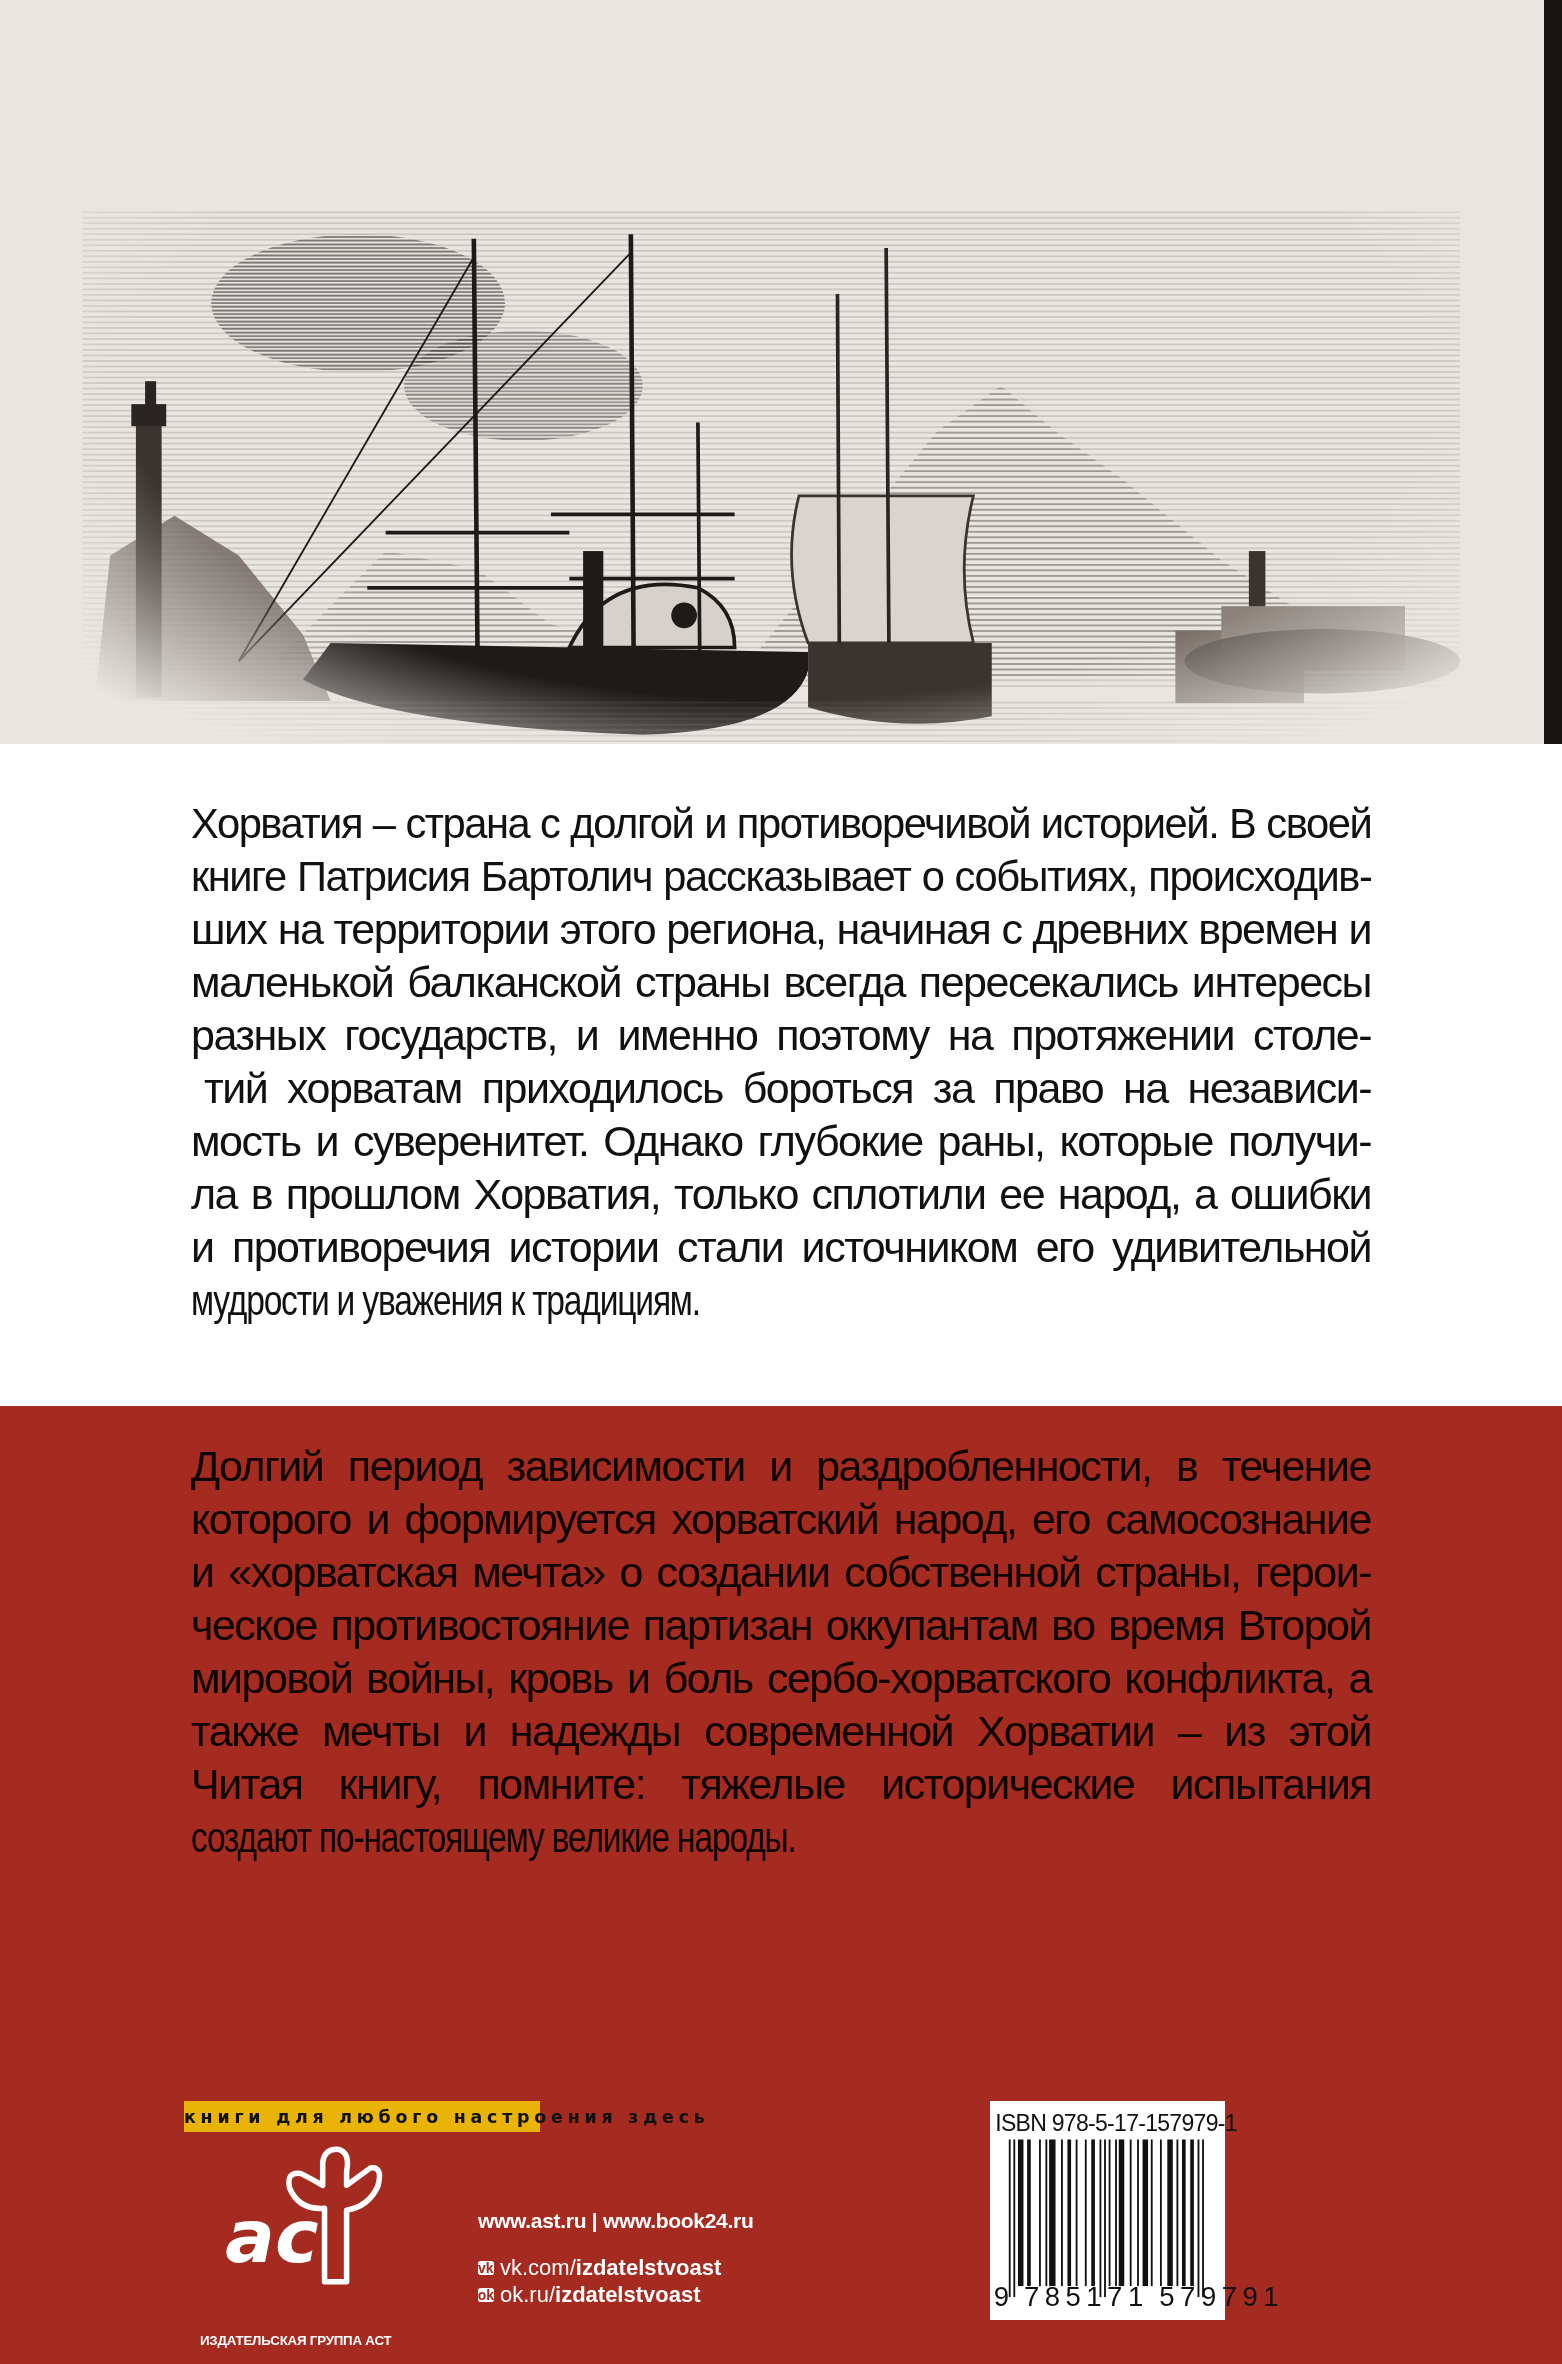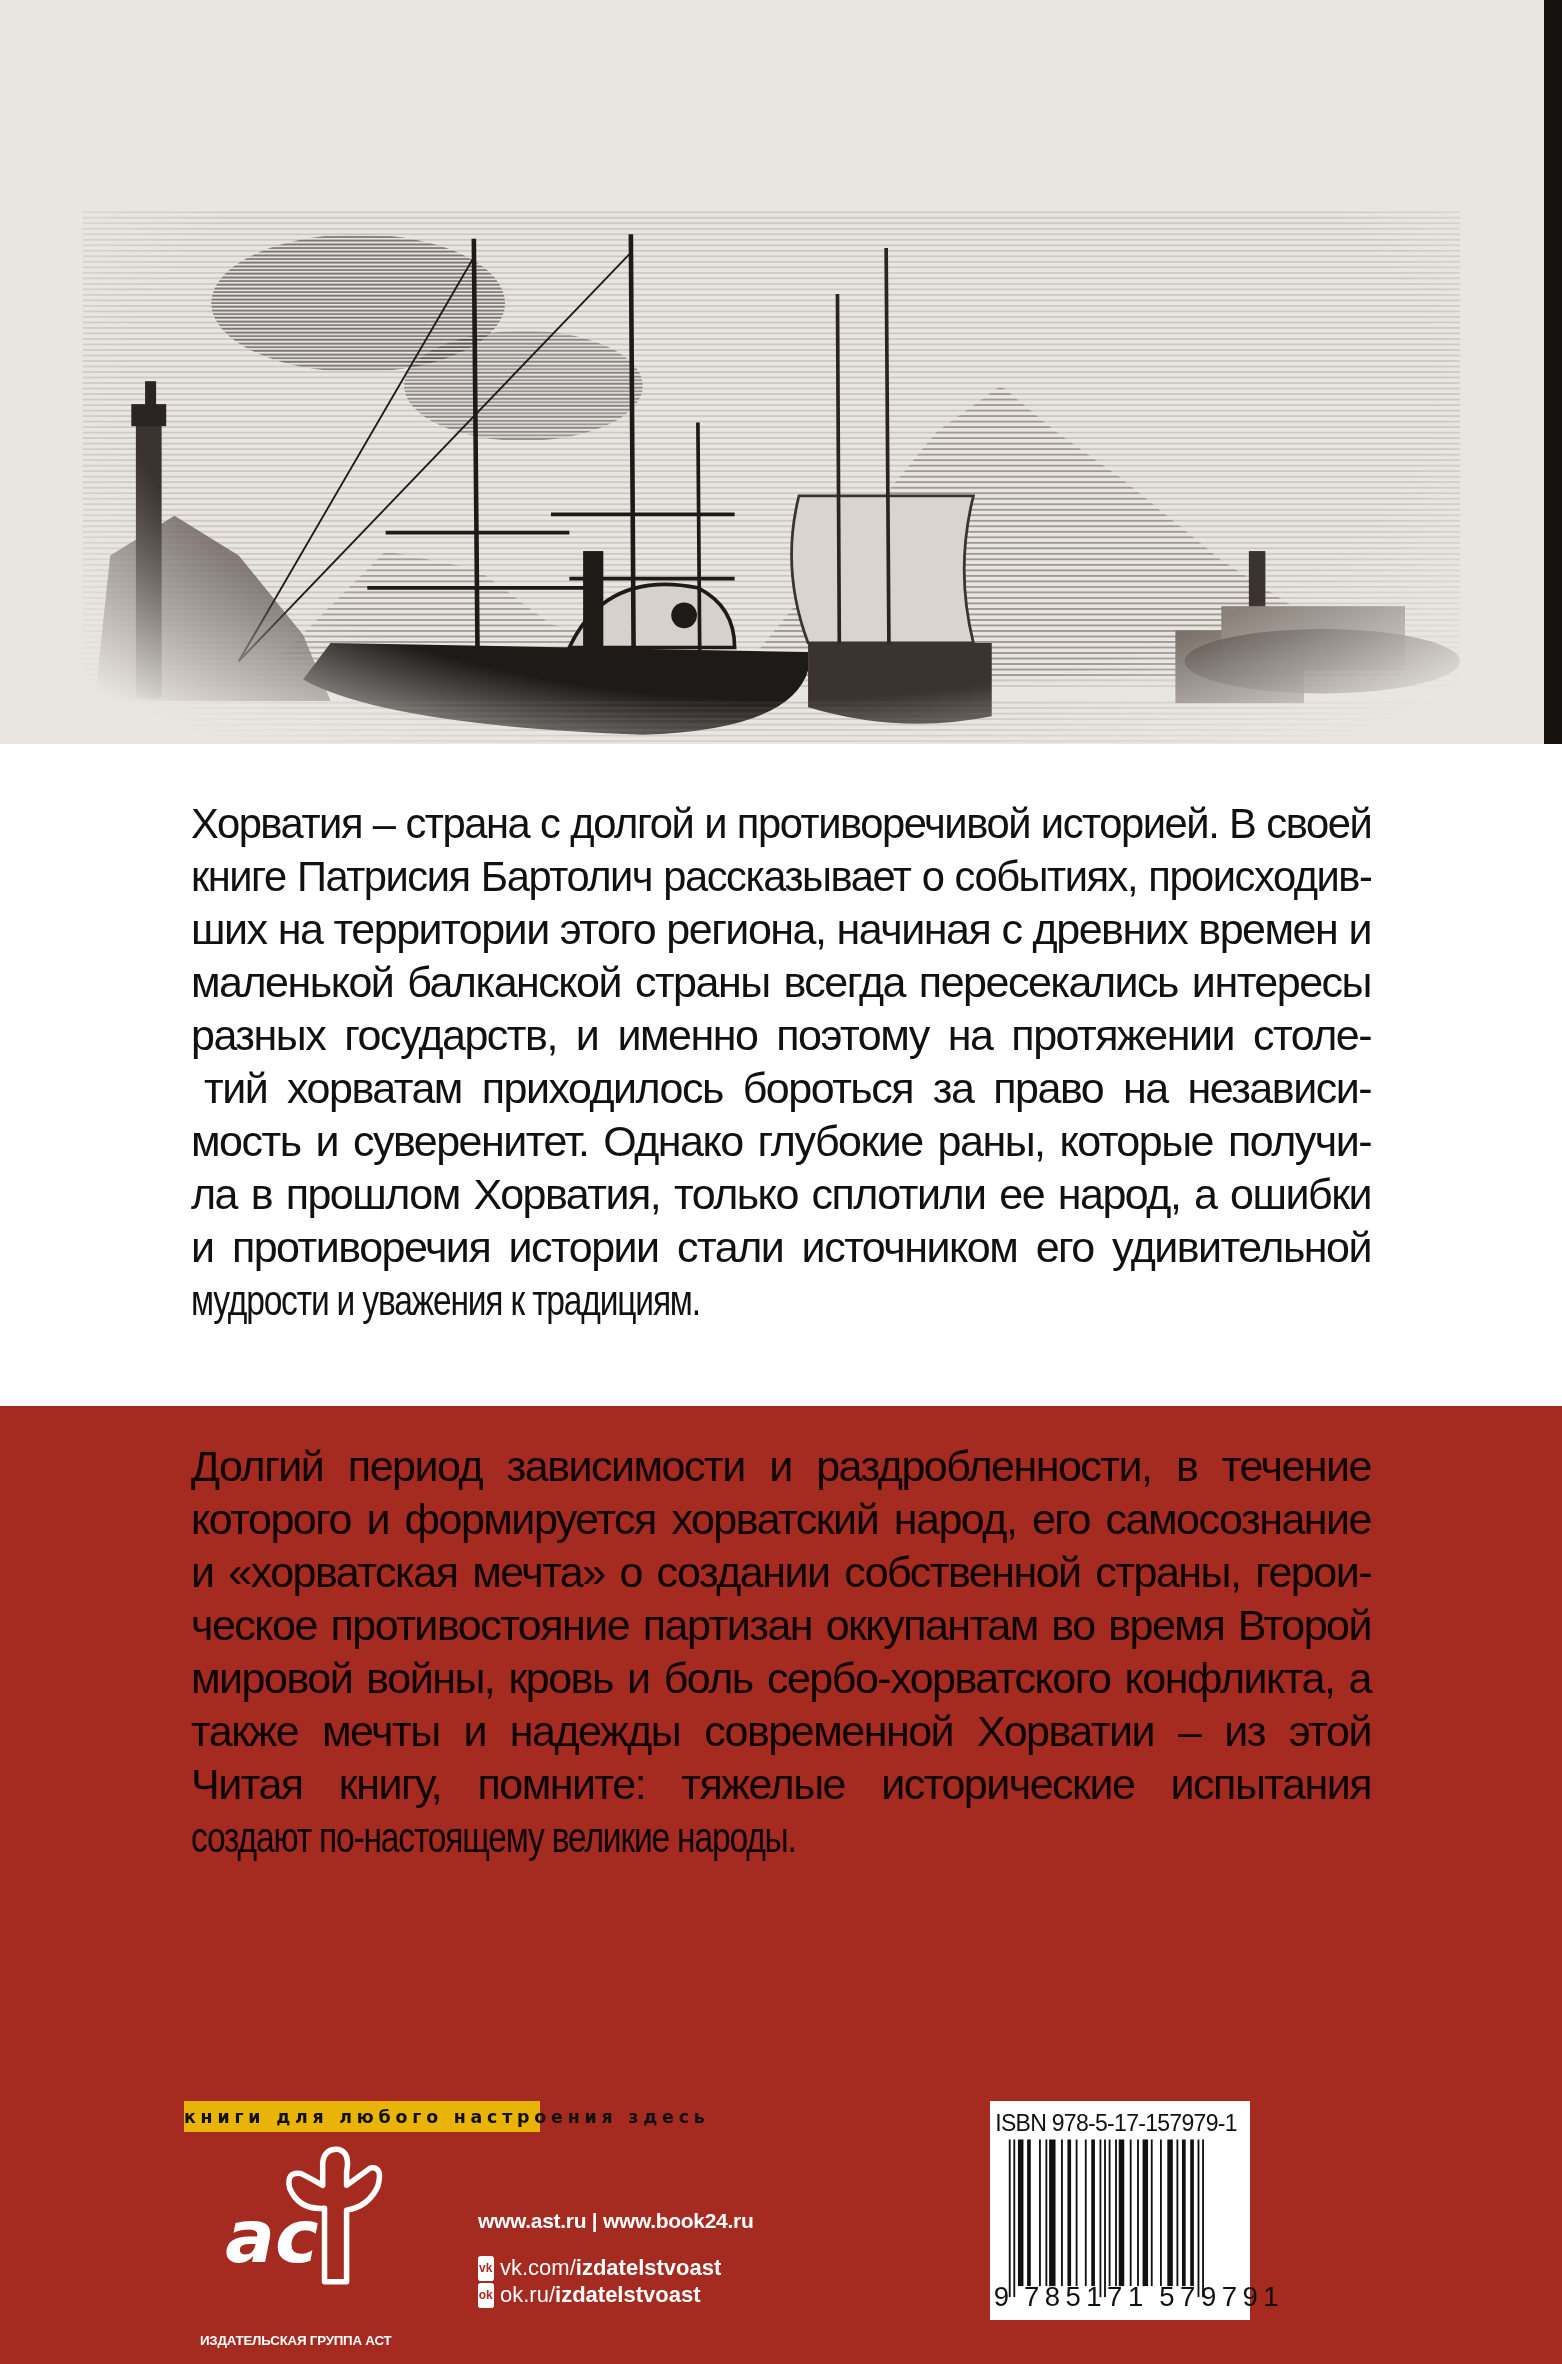--- a/index.html
+++ b/index.html
@@ -16,23 +16,23 @@
   .para2 { top:1440px; color:#0e0503; }
   .tagline { position:absolute; left:184px; top:2101px; width:356px; height:31px; background:#eab308; display:flex; align-items:center; justify-content:flex-start; }
   .tagline span { font-family:"DejaVu Sans", sans-serif; font-weight:bold; font-size:17.4px; letter-spacing:4.8px; color:#111; white-space:nowrap; }
   .logo { position:absolute; left:216px; top:2144px; width:184px; height:147px; }
   .logo-caption { position:absolute; left:200px; top:2293px; width:147px; color:#fff; font-size:13.3px; font-weight:bold; white-space:nowrap; letter-spacing:-0.2px;margin-top:40px; }
   .links { position:absolute; left:372px; top:2209px; color:#fff; }
   .links .web { position:absolute; left:106px; top:0px; font-size:21px; font-weight:bold; white-space:nowrap; letter-spacing:-0.3px; }
   .links .social { position:absolute; left:106px; white-space:nowrap; font-size:22px; display:flex; align-items:center; }
   .links .social.vk { top:46px; }
   .links .social.ok { top:73px; }
-  .social .ic { width:15.6px; height:25px; background:#fff; border-radius:2.8px; display:inline-flex; align-items:center; justify-content:center; margin-right:6.4px; color:#a52a20; font-size:12px; font-weight:bold; }
+  .social .ic { width:15.6px; height:14px; background:#fff; border-radius:2.8px; display:inline-flex; align-items:center; justify-content:center; margin-right:6.4px; color:#a52a20; font-size:14px; font-weight:bold; }
   .social b { font-weight:bold; }
-  .barcode { position:absolute; left:990px; top:2101px; width:260px; height:219px; background:#ffffff; }
+  .barcode { position:absolute; left:990px; top:2101px; width:235px; height:219px; background:#ffffff; }
   .barcode .isbn { position:absolute; left:0; top:9.2px; width:252px; text-align:center; font-size:23px; color:#111; letter-spacing:-0.7px; }
   .barcode svg { position:absolute; left:0; top:0; }
   .barcode .digits { position:absolute; left:3.7px; top:180px; font-size:27.5px; color:#111; white-space:nowrap; }
 </style>
 </head>
 <body>
 
 <div class="illustration">
   <svg width="1562" height="744" viewBox="0 0 1701 810">
     <defs>

